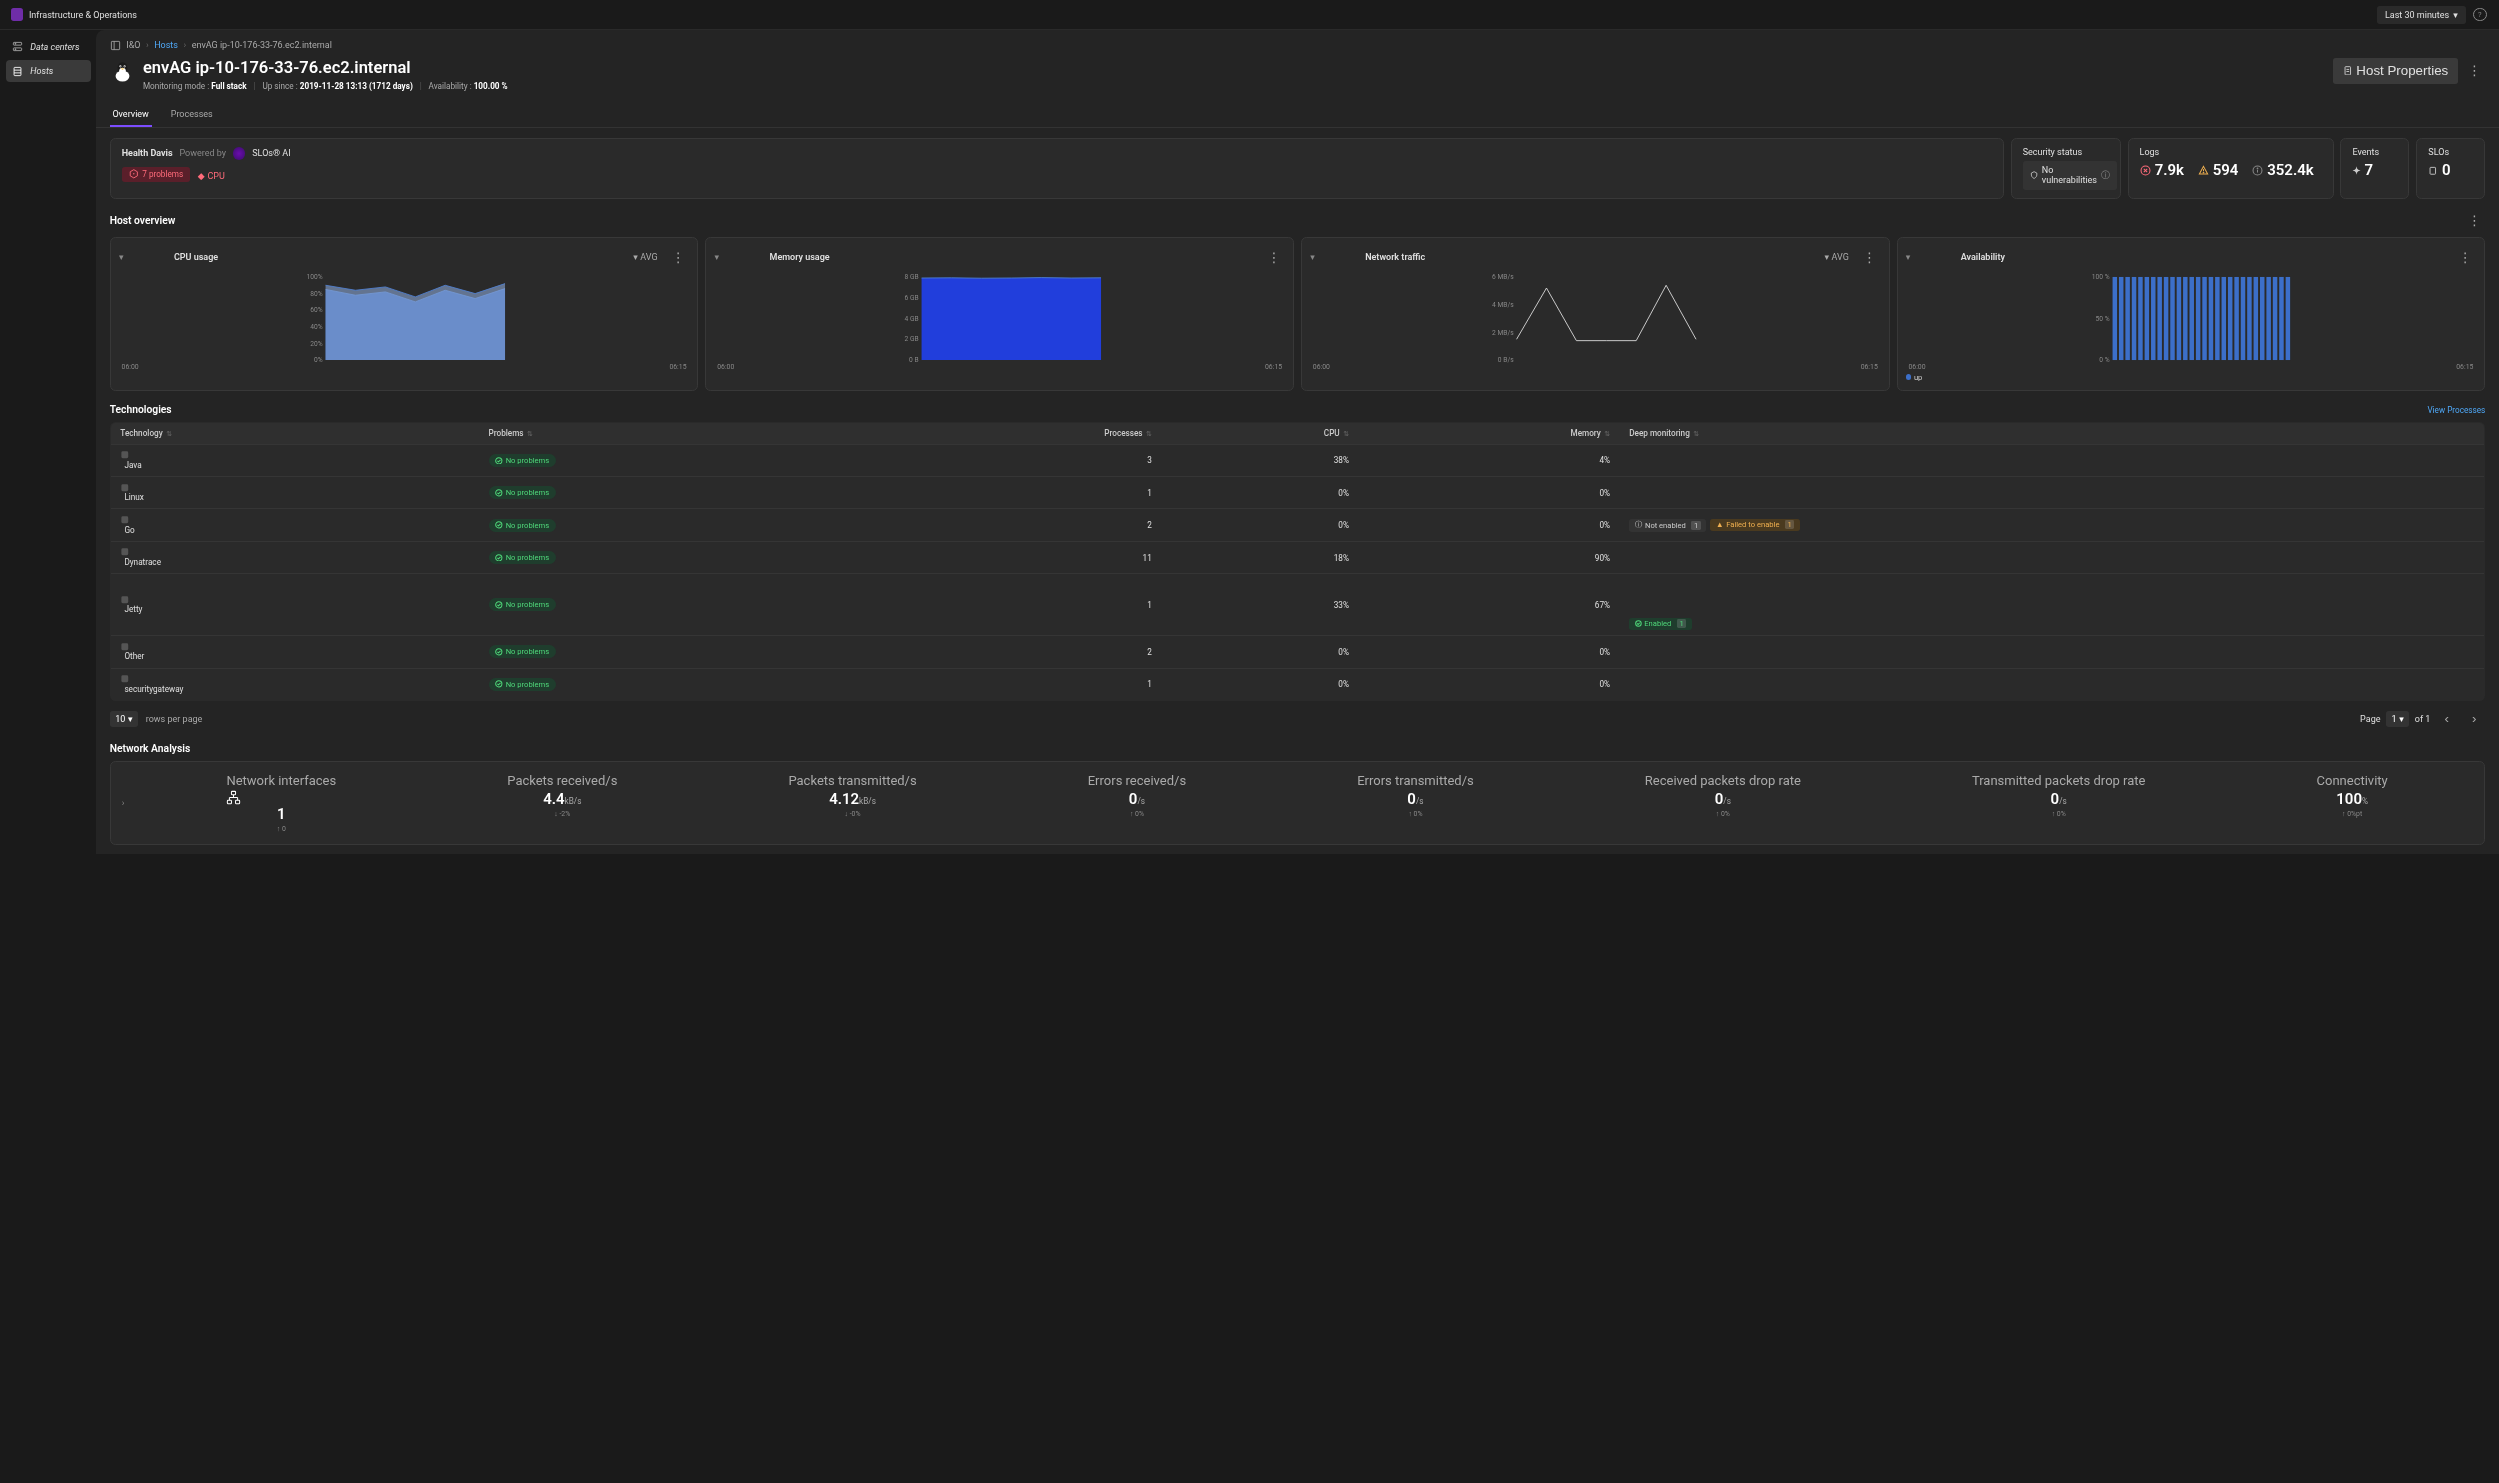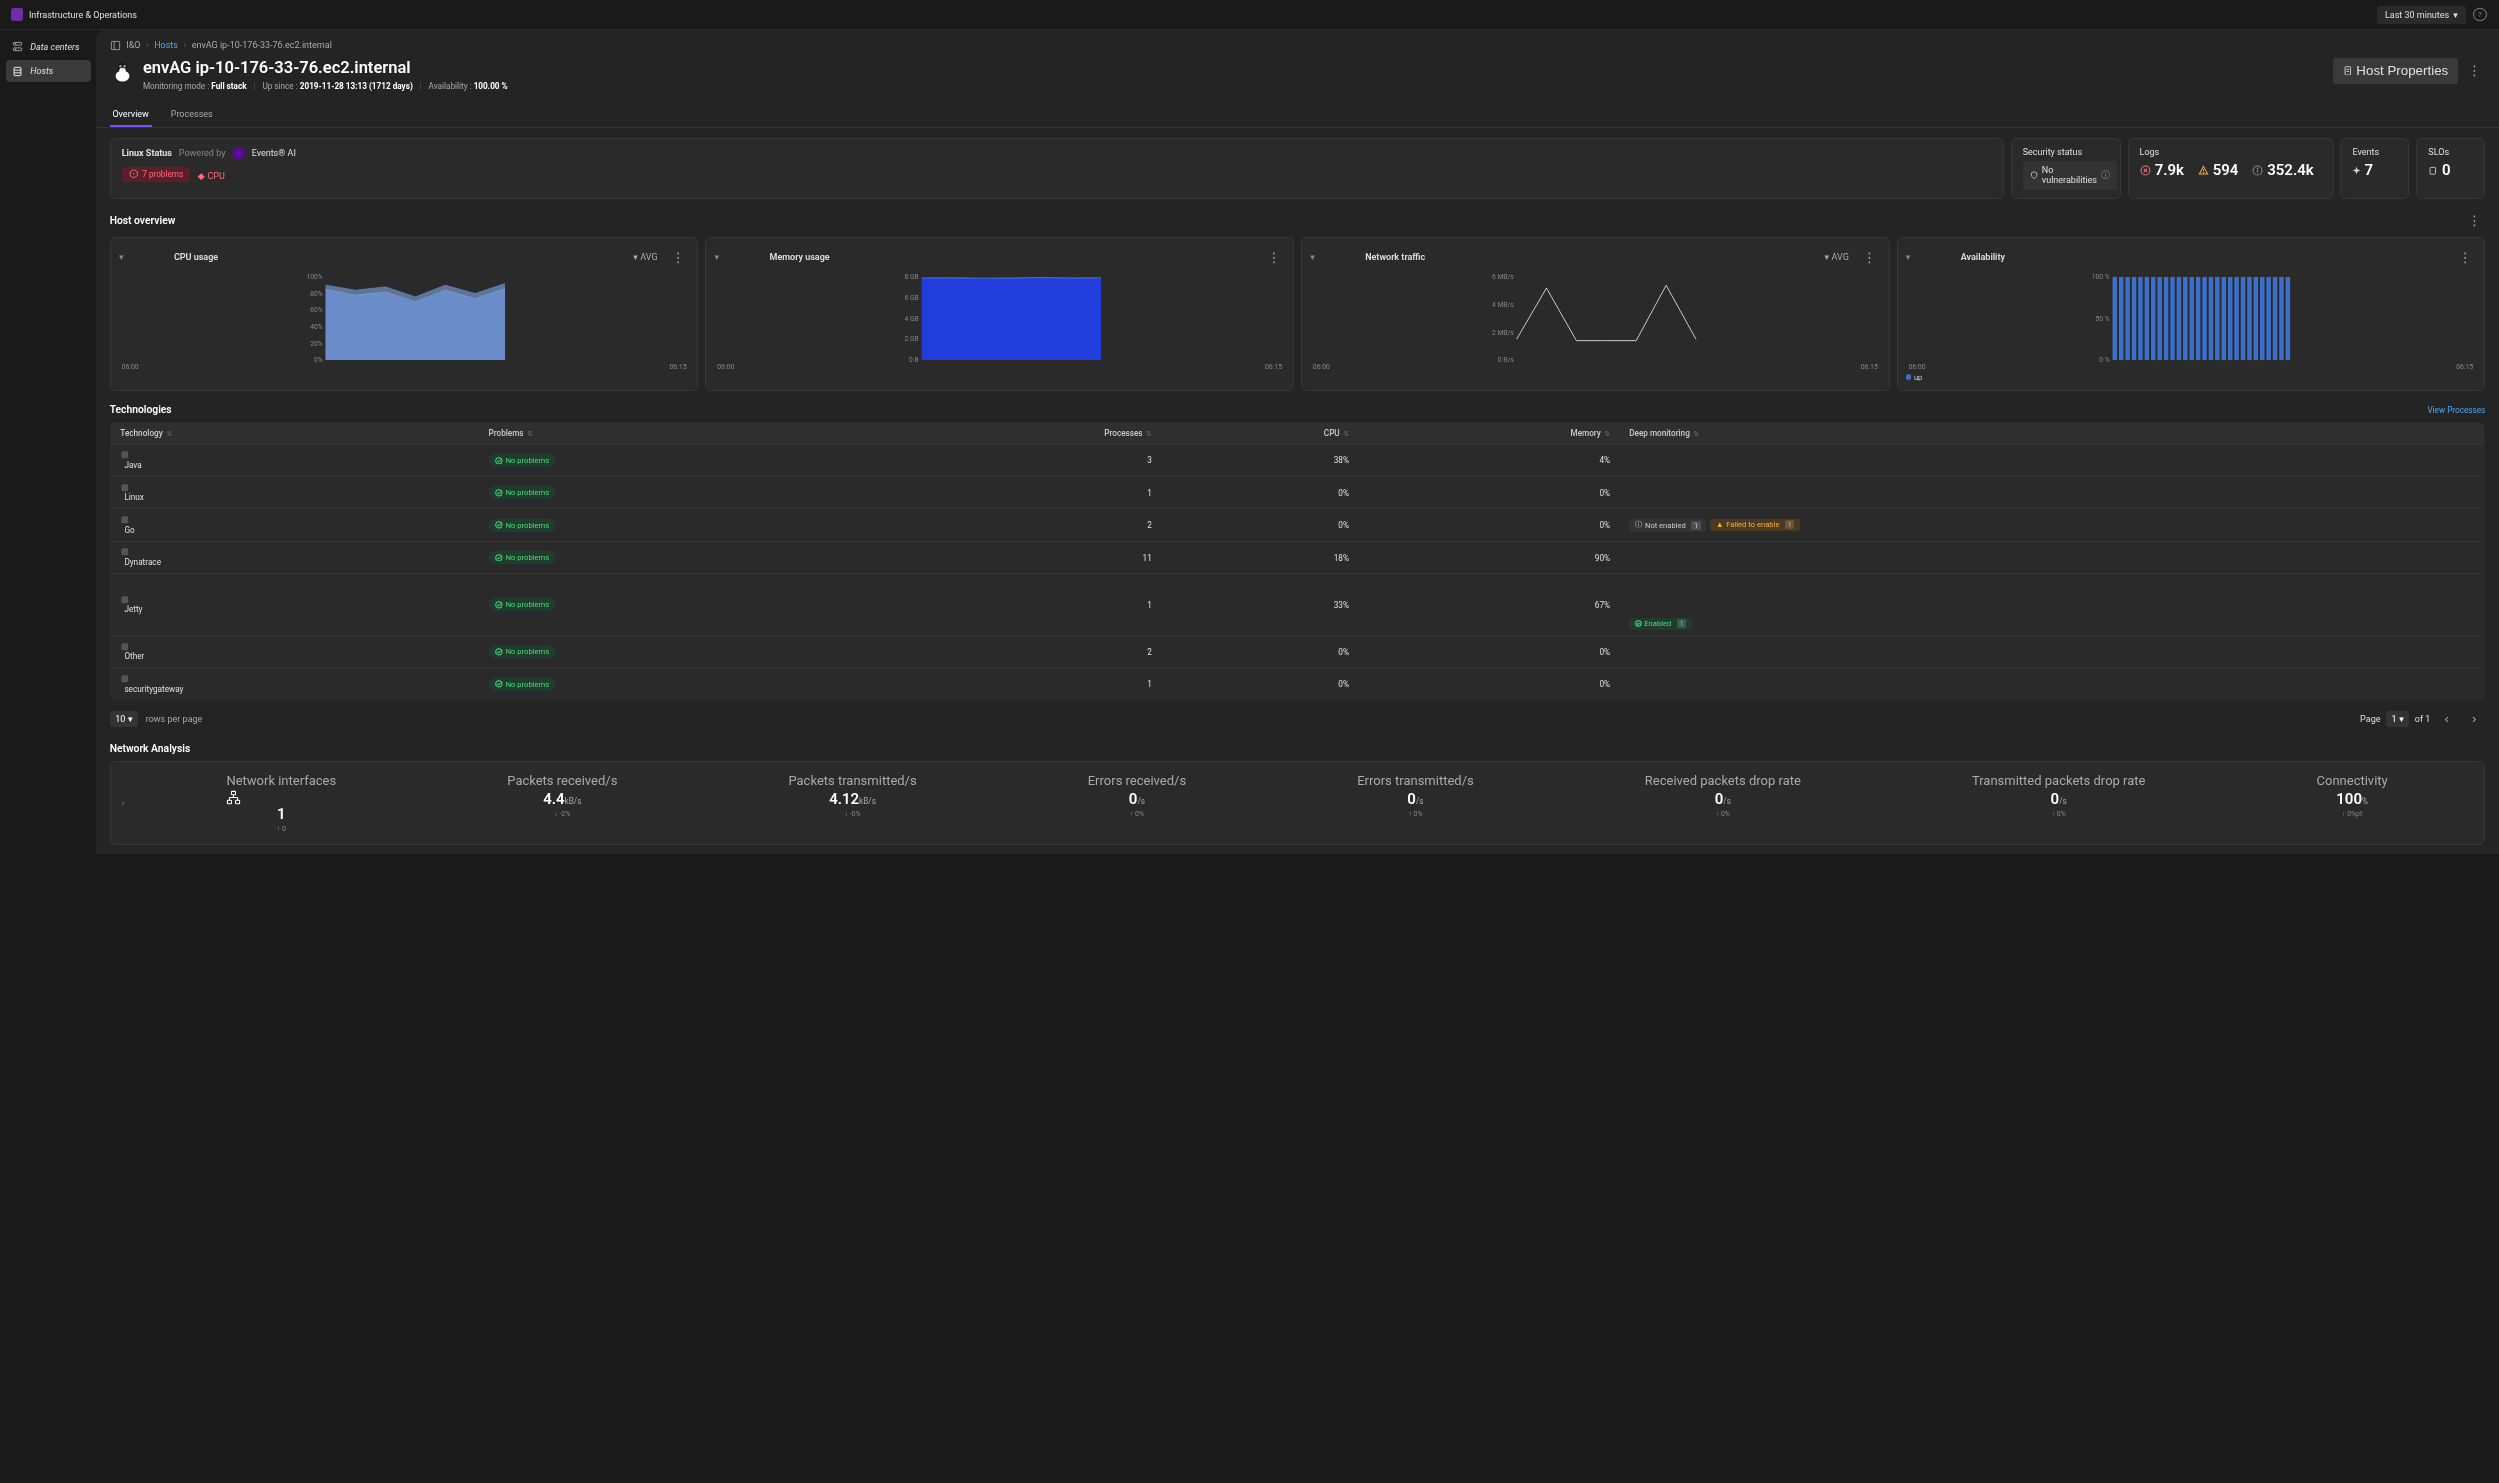--- a/index.html
+++ b/index.html
@@ -197,24 +197,24 @@
     <div class="tabs">
       <div class="tab active">Overview</div>
       <div class="tab">Processes</div>
     </div>
 
     <div class="inner">
 
       <div class="status-row">
         <div class="card health-card">
           <div class="health-head">
-            <strong>Linux Status</strong>
+            <strong>Health Davis</strong>
             <span style="color:#888">Powered by</span>
             <span class="davis-icon"></span>
-            <span>Events® AI</span>
+            <span>SLOs® AI</span>
           </div>
           <span class="pill red">
             <span>
                 <svg width="9.6" height="9.6" viewBox="0 0 14 14">
                   <polygon points="7,1 12.2,4 12.2,10 7,13 1.8,10 1.8,4" fill="none" stroke="#ff6b7a" stroke-width="1.3"></polygon>
                   <circle cx="7" cy="7" r="1" fill="#ff6b7a"></circle>
                 </svg>
               </span>
             <span>7 problems</span>
           </span>

